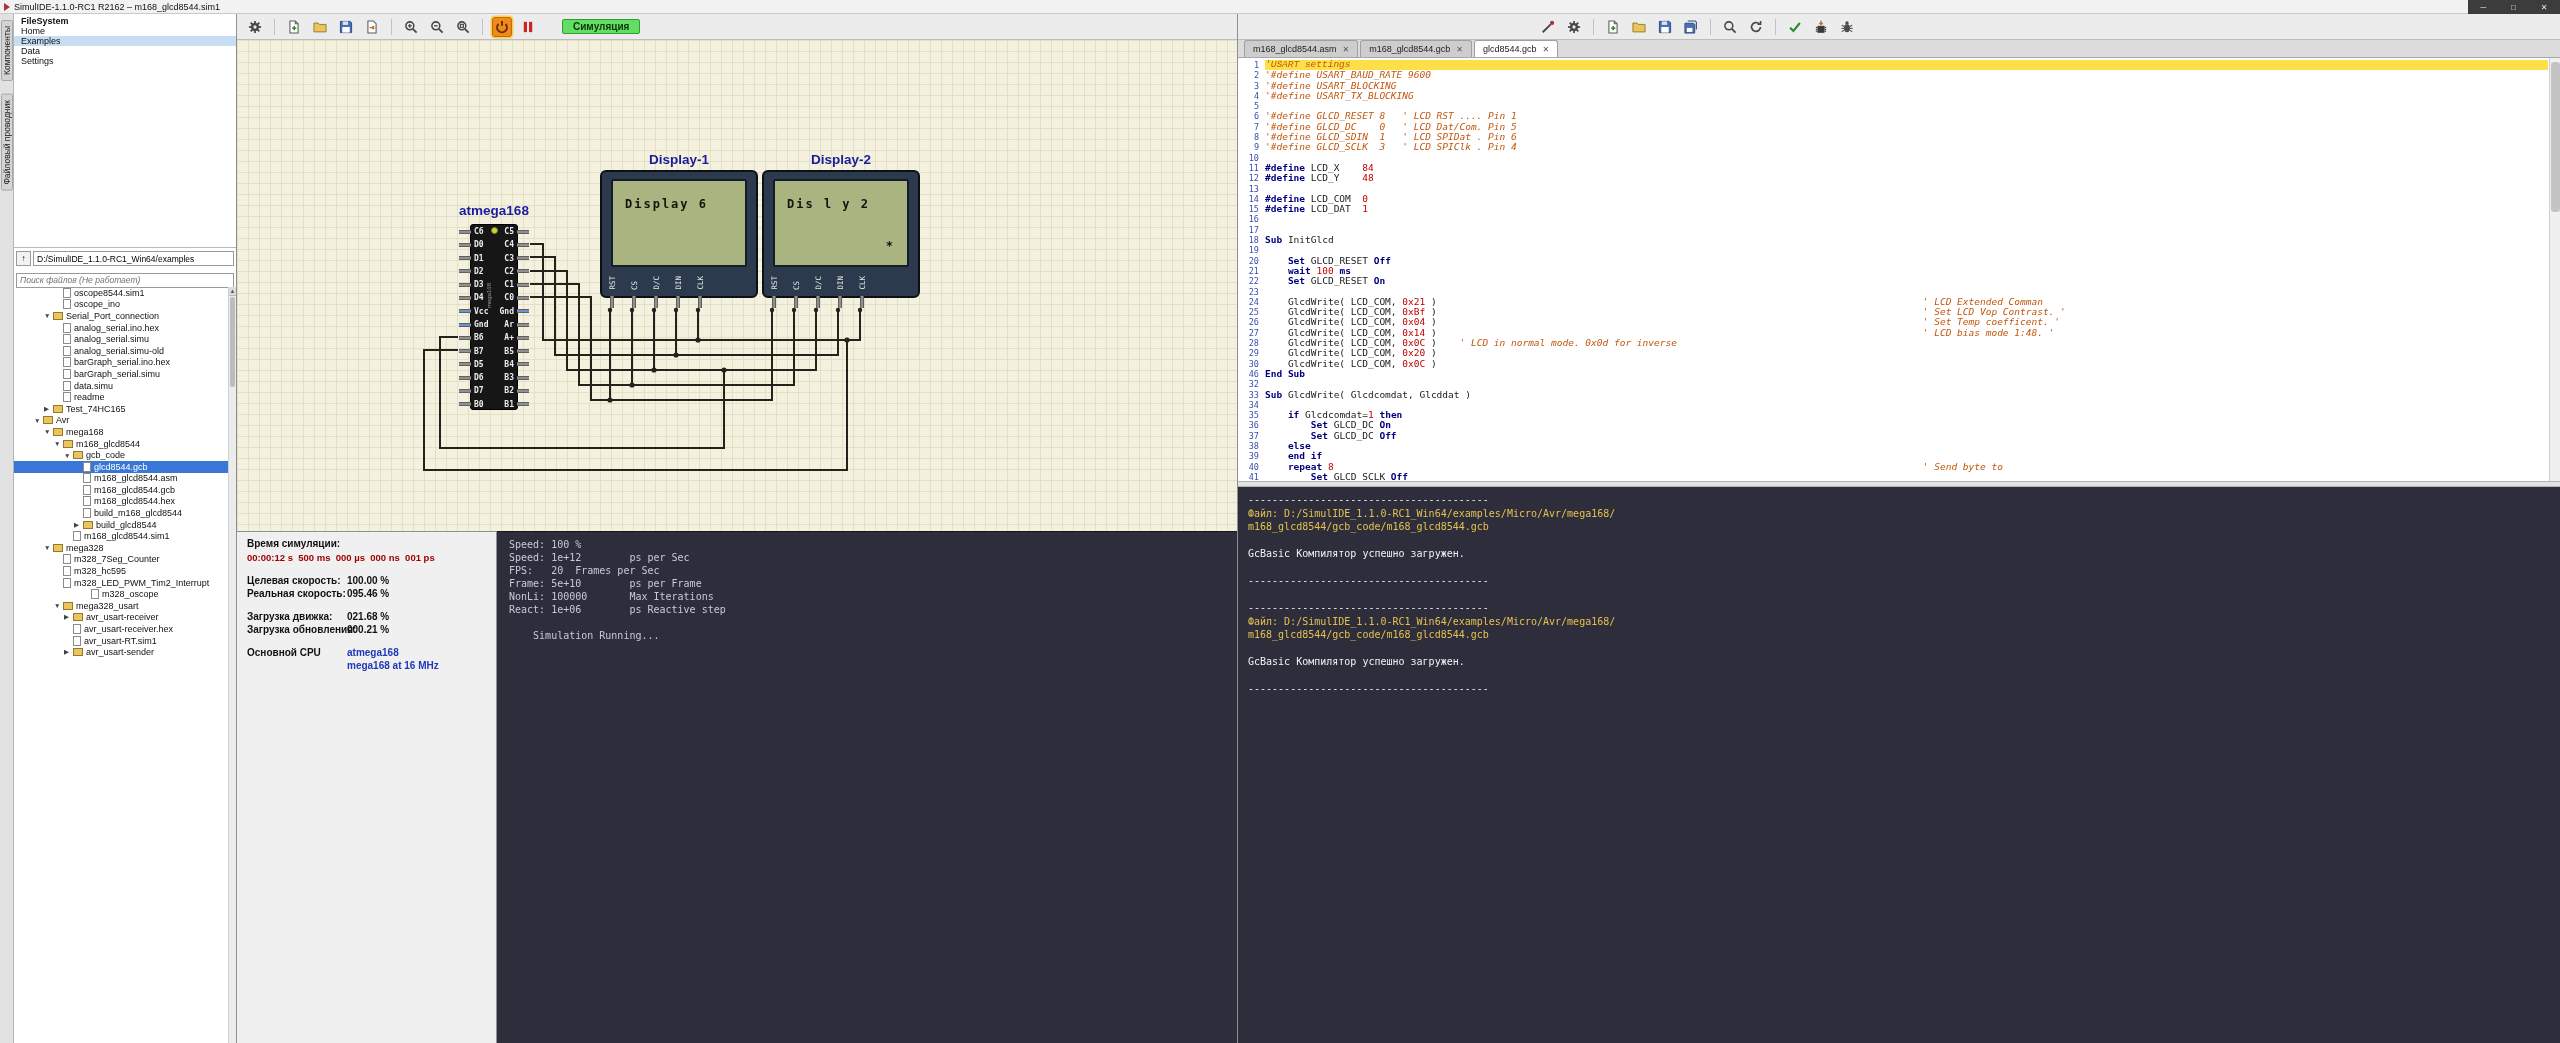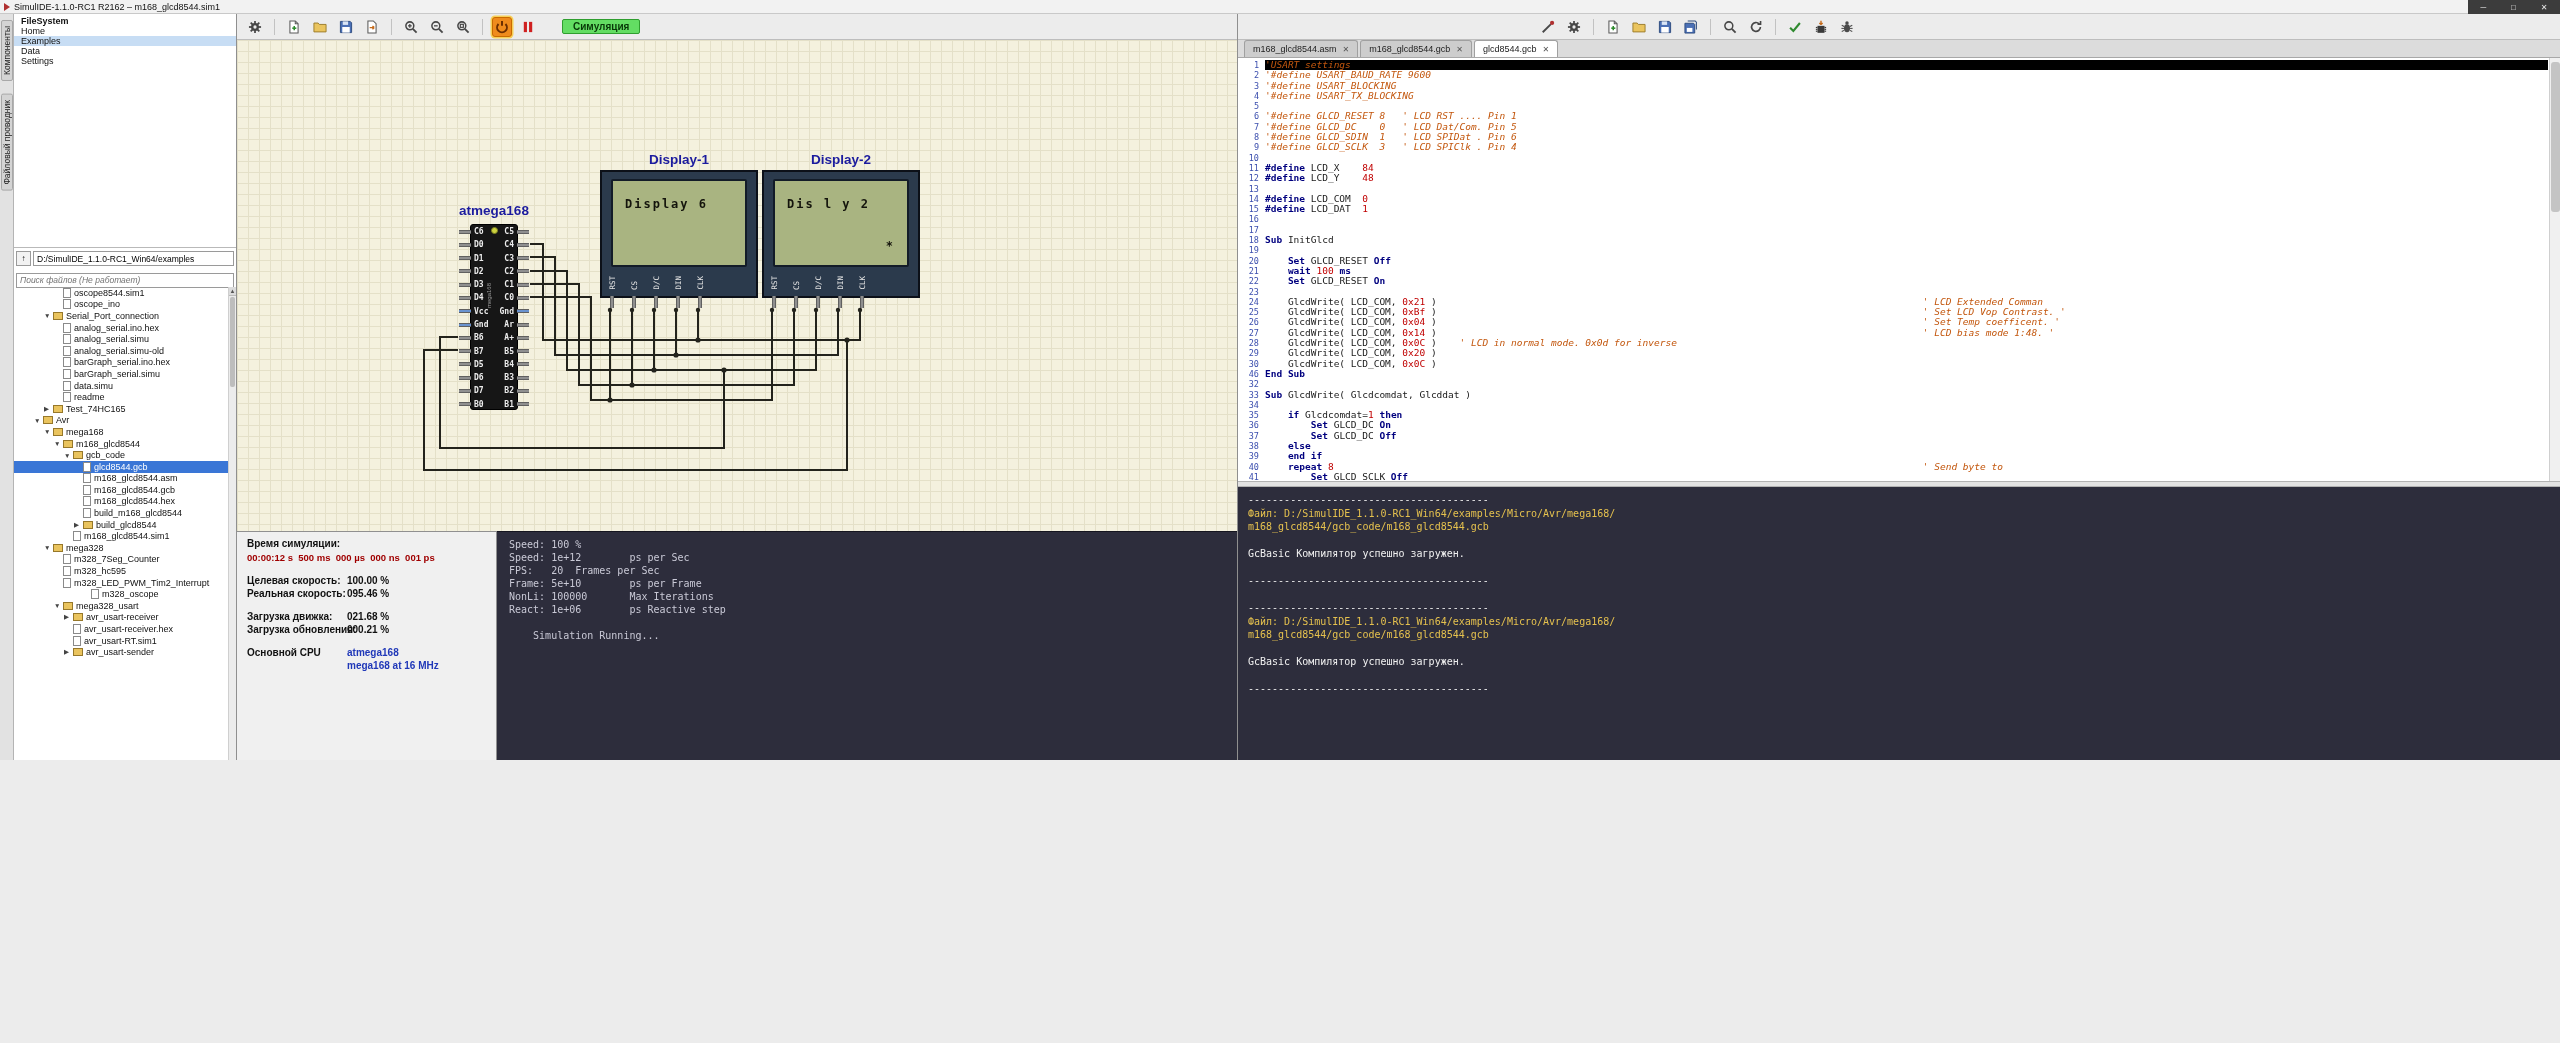--- a/index.html
+++ b/index.html
@@ -1,17 +1,17 @@
 <!DOCTYPE html>
 <html><head>
 <meta charset="utf-8">
 <style>
 *{box-sizing:border-box;margin:0;padding:0;}
 body{width:2560px;height:1043px;overflow:hidden;font-family:"Liberation Sans",sans-serif;background:#ececec;}
-#app{position:relative;width:2560px;height:760px;background:#ececec;overflow:hidden;}
+#app{position:relative;width:2560px;height:1043px;background:#ececec;overflow:hidden;}
 
 
 #titlebar{position:absolute;left:0;top:0;width:2560px;height:14px;background:#f2f2f2;border-bottom:1px solid #c9c9c9;display:flex;align-items:center;font-size:9px;color:#111;padding-left:4px;gap:4px;}
 .app-tri{width:0;height:0;border-left:6px solid #b03030;border-top:4px solid transparent;border-bottom:4px solid transparent;}
 #winbtns{position:absolute;right:0;top:0;height:14px;width:92px;background:#3c3c3c;display:flex;align-items:center;justify-content:space-around;color:#e6e6e6;font-size:8px;}
 #winbtns span{cursor:default;}
 
 
 #sidestrip{position:absolute;left:0;top:14px;width:14px;height:1029px;background:#e2e2e2;border-right:1px solid #b4b4b4;}
 .vtab{position:absolute;left:1px;width:12px;background:#d4d4d4;border:1px solid #a8a8a8;border-radius:2px;writing-mode:vertical-rl;transform:rotate(180deg);font-size:8.5px;color:#222;padding:5px 0;text-align:center;white-space:nowrap;}
@@ -58,21 +58,21 @@
 .chip-col{position:absolute;top:0;bottom:0;}
 .chip-col.left{left:3px;text-align:left;}
 .chip-col.right{right:3px;text-align:right;}
 .pinlbl{height:13.286px;line-height:13.286px;font-size:8px;font-weight:bold;color:#ededed;font-family:"DejaVu Sans Mono",monospace;}
 .stub{position:absolute;width:12px;height:4px;background:#8f8f8f;border-top:1px solid #606060;border-bottom:1px solid #606060;}
 .stub.left{left:-12px;}
 .stub.right{right:-12px;}
 .stub.blue{background:#6a93cf;}
 .chip-vlabel{position:absolute;left:15px;top:58px;writing-mode:vertical-rl;transform:rotate(180deg);font-size:6px;color:#9a9a9a;}
 
-.display{position:absolute;width:158px;height:128px;background:#2b3a4c;border:2px solid #0c1018;border-radius:0;}
+.display{position:absolute;width:158px;height:128px;background:#2b3a4c;border:2px solid #0c1018;border-radius:6px;}
 #disp1{left:363px;top:130px;}
 #disp2{left:525px;top:130px;}
 .dlabel{position:absolute;top:-20px;left:0;width:100%;text-align:center;color:#1b1b9e;font-weight:bold;font-size:13.5px;}
 .dscreen{position:absolute;left:9px;top:7px;width:136px;height:88px;background:#a9b481;border:2px solid #131c28;border-radius:2px;}
 .dtext{position:absolute;left:12px;top:16px;font-family:"DejaVu Sans Mono",monospace;font-size:12px;font-weight:bold;letter-spacing:2px;color:#14140c;white-space:pre;}
 .dextra{position:absolute;right:14px;bottom:12px;font-family:"DejaVu Sans Mono",monospace;font-size:12px;font-weight:bold;color:#14140c;}
 .dpin{position:absolute;bottom:6px;writing-mode:vertical-rl;transform:rotate(180deg);font-size:7.5px;color:#e4e4e4;font-family:"DejaVu Sans Mono",monospace;}
 .dstub{position:absolute;bottom:-12px;width:4px;height:12px;background:#8f8f8f;border-left:1px solid #606060;border-right:1px solid #606060;}
 
 #bottomrow{position:absolute;left:0;top:517px;width:1000px;height:512px;display:flex;}
@@ -92,21 +92,21 @@
 #tr{height:26px;background:#ececec;border-bottom:1px solid #bdbdbd;display:flex;align-items:center;padding-left:300px;gap:6px;}
 #tabs{height:18px;background:#dcdcdc;border-bottom:1px solid #a8a8a8;display:flex;align-items:flex-end;padding-left:6px;}
 .tab{height:17px;display:flex;align-items:center;gap:6px;padding:0 8px;font-size:9px;background:#cdcdcd;border:1px solid #a0a0a0;border-bottom:none;border-radius:3px 3px 0 0;margin-right:2px;color:#222;white-space:nowrap;}
 .tab.active{background:#ffffff;}
 .tabx{font-size:8px;color:#555;}
 #editor{position:absolute;left:0;top:44px;width:1323px;height:423px;background:#fff;overflow:hidden;}
 #gutter{position:absolute;left:0;top:2px;width:26px;}
 .gnum{height:10.3px;line-height:10.3px;font-family:"DejaVu Sans Mono",monospace;font-size:8.5px;text-align:right;padding-right:5px;color:#3c4fae;}
 #code{position:absolute;left:27px;top:2px;right:13px;overflow:hidden;}
 .cl{height:10.3px;line-height:10.3px;font-family:"DejaVu Sans Mono",monospace;font-size:9.5px;white-space:pre;color:#1a1a1a;}
-.cl.hl{background:#000000;}
+.cl.hl{background:#fde047;font-family:Liberation Mono, monospace;}
 .tk-cm{color:#c3570e;font-style:italic;}
 .tk-kw{color:#00007f;font-weight:bold;}
 .tk-num{color:#c00000;}
 .tk-id{color:#1a1a1a;}
 #edscroll{position:absolute;right:0;top:0;width:12px;height:423px;background:#f0f0f0;border-left:1px solid #cfcfcf;}
 #edscroll .thumb{position:absolute;left:1px;top:4px;width:9px;height:150px;background:#c4c4c4;border-radius:3px;}
 #splitter{position:absolute;left:0;top:467px;width:1323px;height:6px;background:#e2e2e2;border-top:1px solid #b2b2b2;border-bottom:1px solid #b2b2b2;}
 #conright{position:absolute;left:0;top:473px;width:1323px;height:556px;background:#2d2d3c;padding:6px 10px;font-family:"DejaVu Sans Mono",monospace;font-size:10px;line-height:13.5px;}
 #conright .con-line{white-space:pre;height:13.5px;}
 .c-sep{color:#efefef;}

